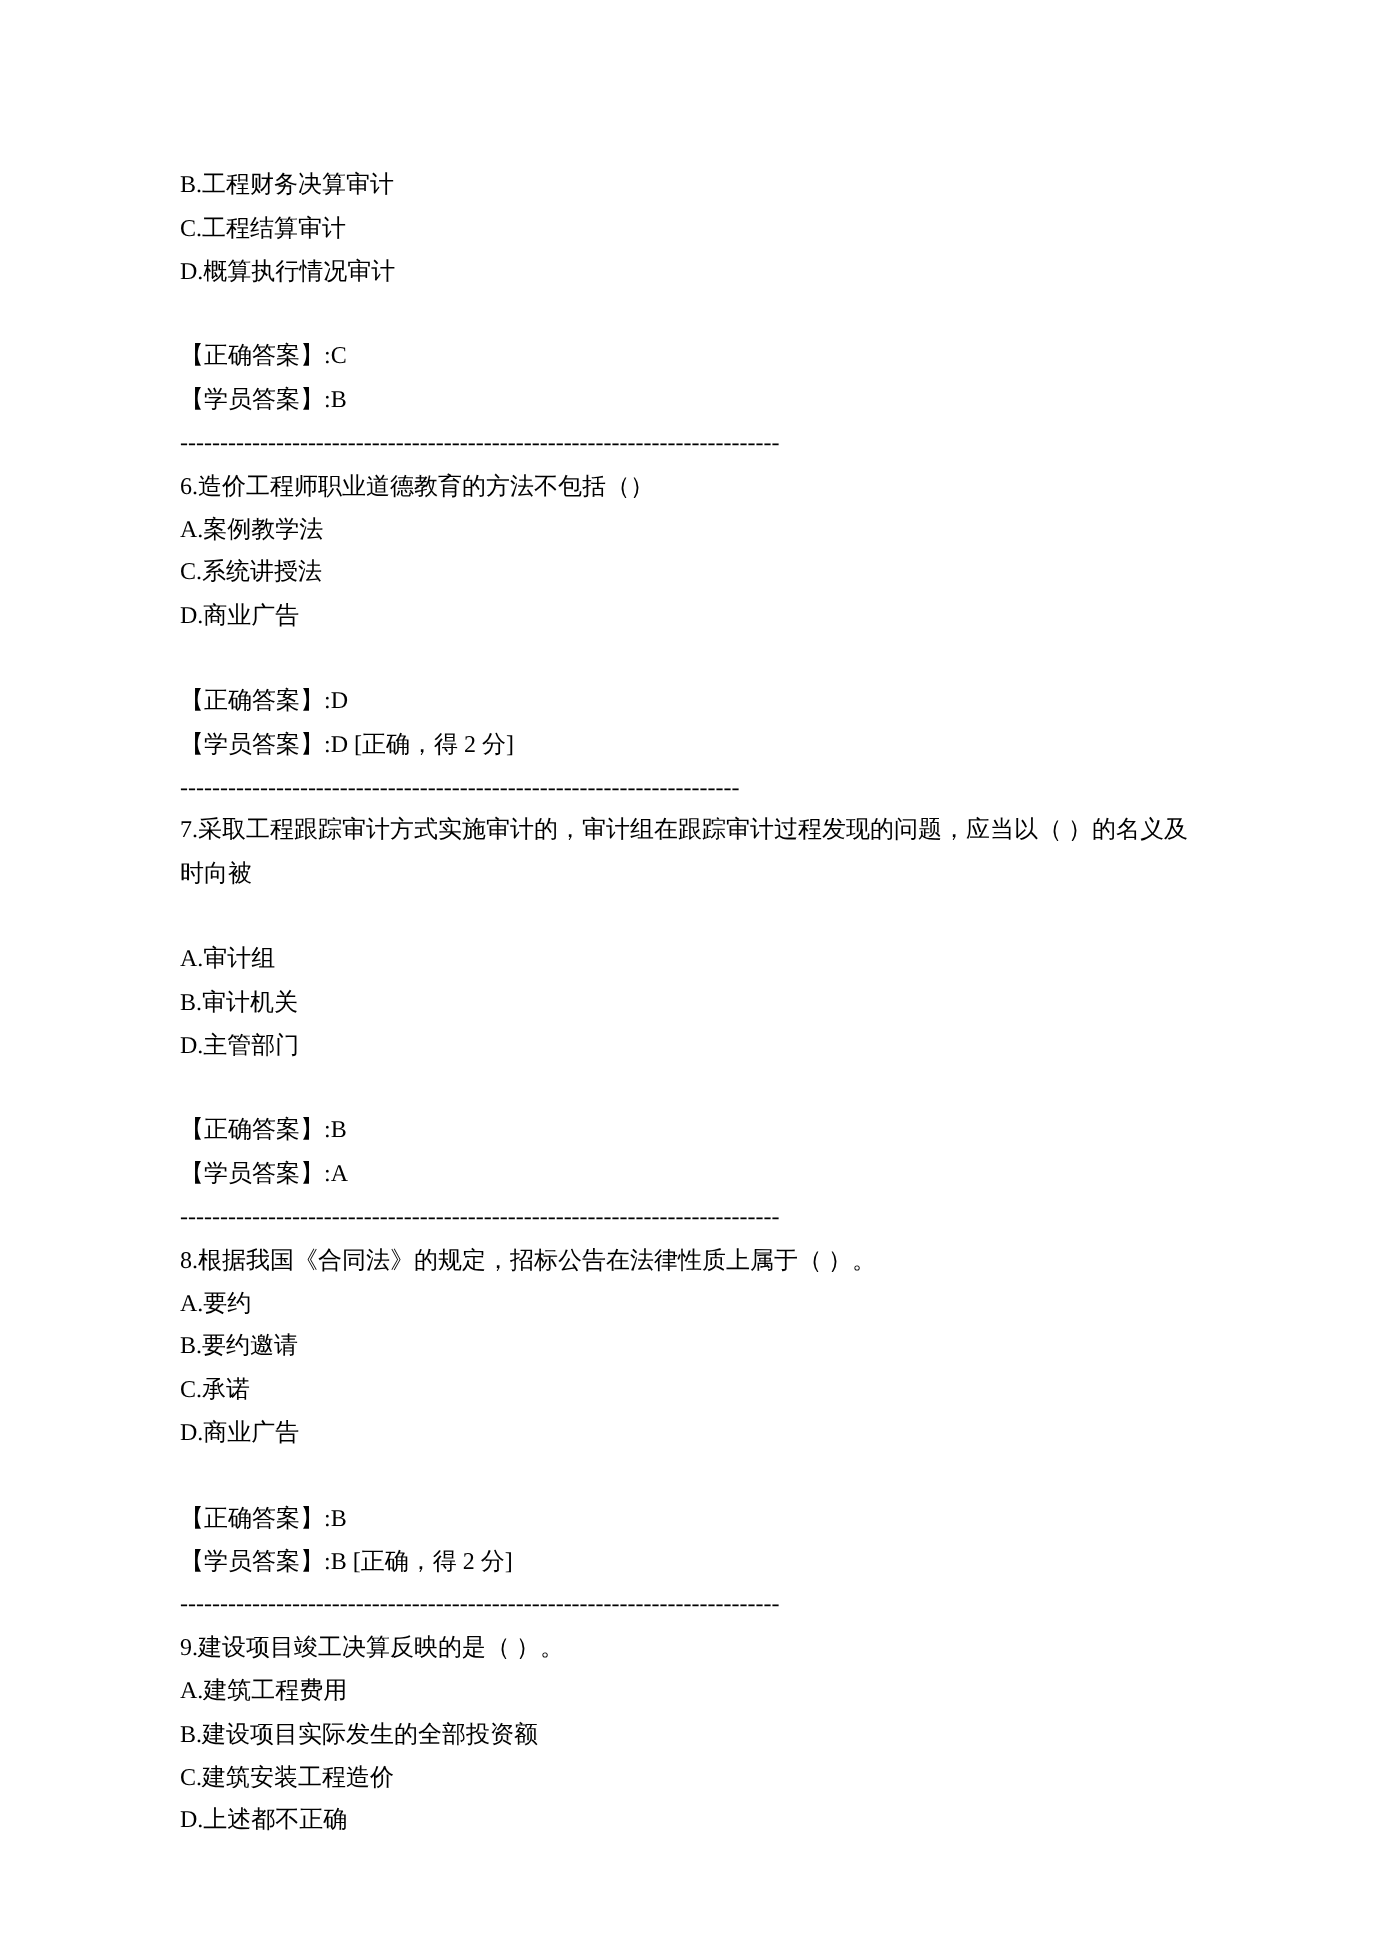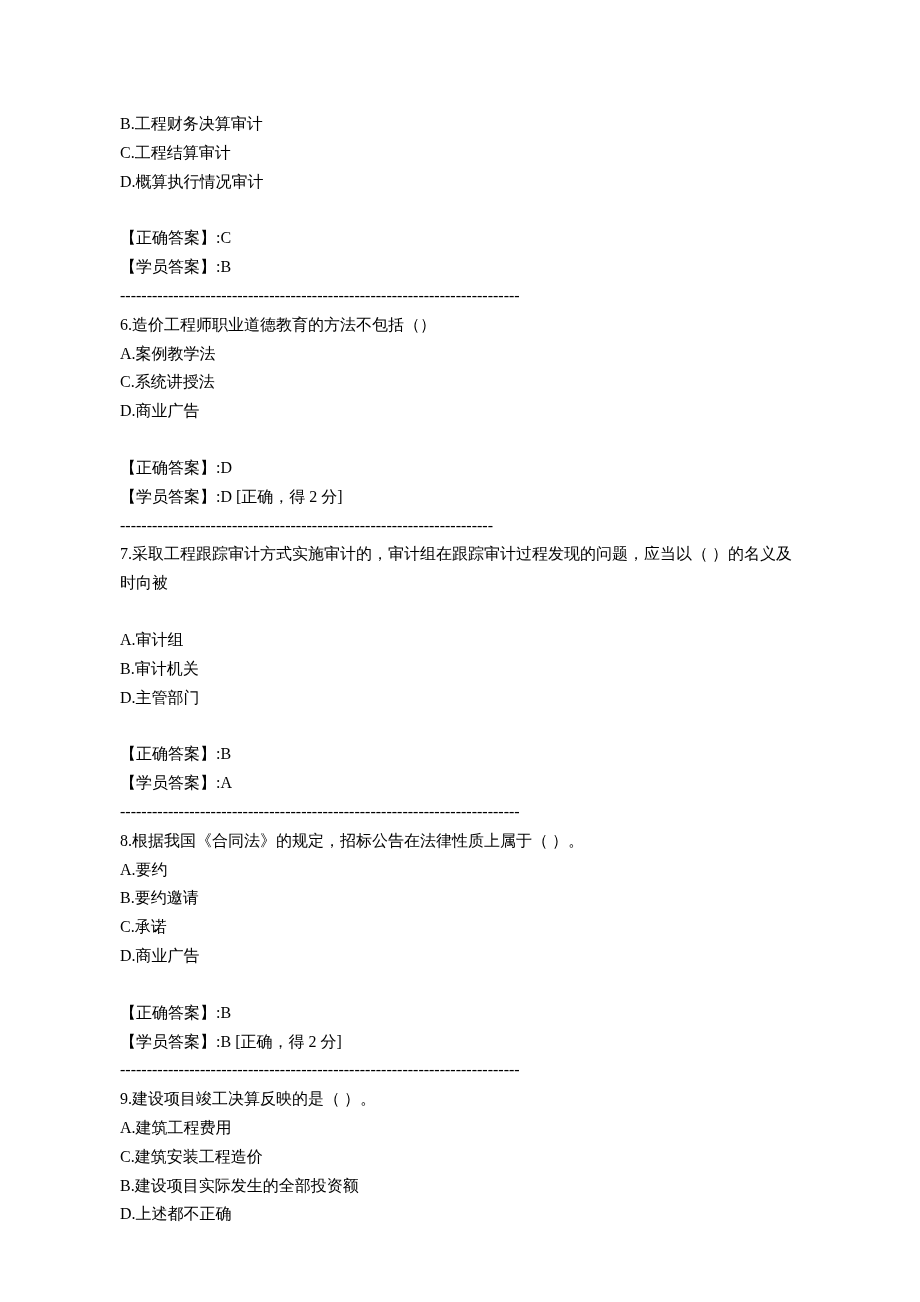--- a/index.html
+++ b/index.html
@@ -89,16 +89,16 @@
   <div class="answer-section">
     <div><span>【正确答案】:</span><span class="latin">B</span></div>
     <div><span>【学员答案】:</span><span class="latin">B</span><span>   [正确，得 2 分]</span></div>
   </div>
   <div class="divider">---------------------------------------------------------------------------</div>
 </div>
 
 <div class="question-block">
   <div><span>9.</span><span>建设项目竣工决算反映的是（  ）。</span></div>
   <span class="option">A.建筑工程费用</span>
+  <span class="option">B.建设项目实际发生的全部投资额</span>
   <span class="option">C.建筑安装工程造价</span>
-  <span class="option">B.建设项目实际发生的全部投资额</span>
   <span class="option">D.上述都不正确</span>
 </div>
 
 </body></html>

